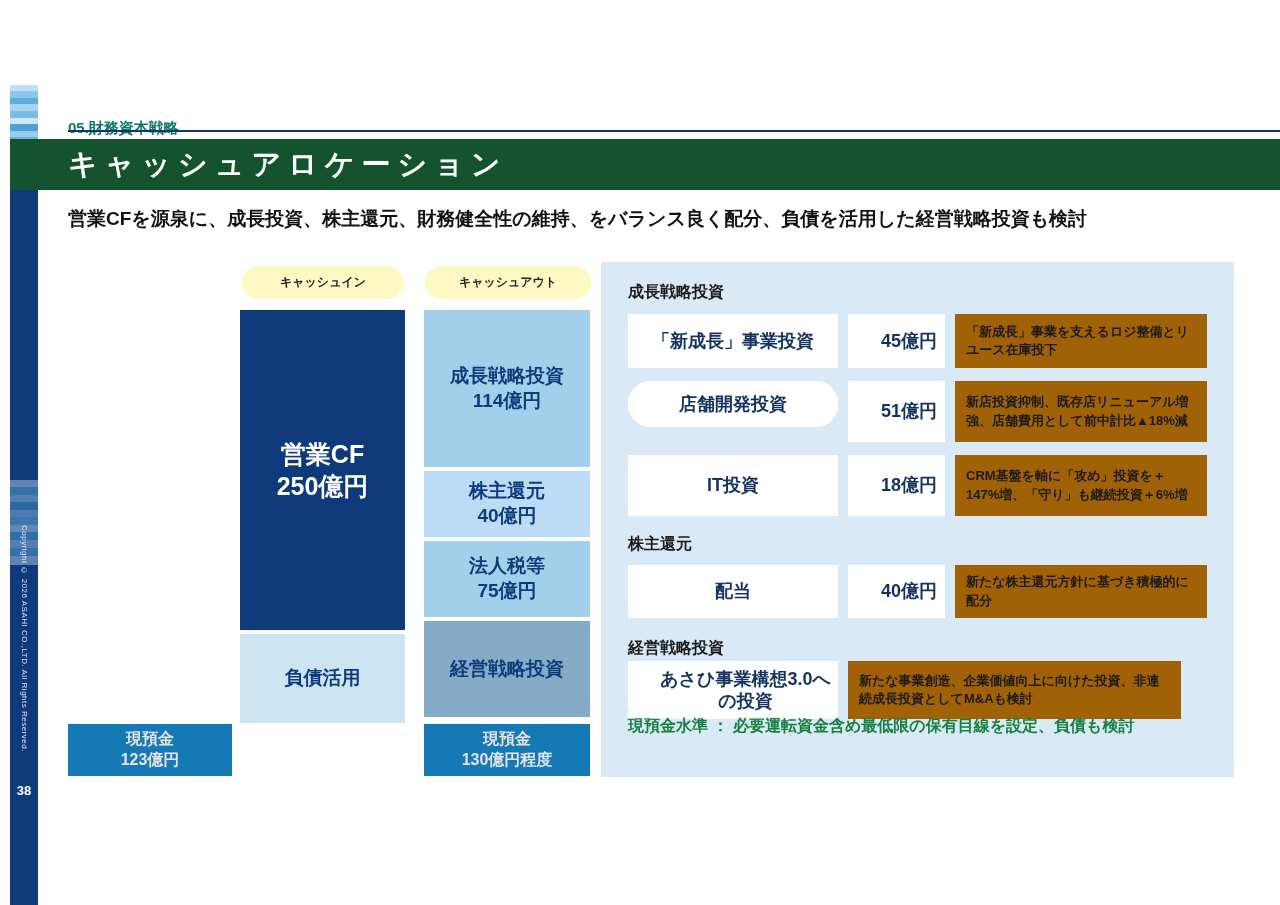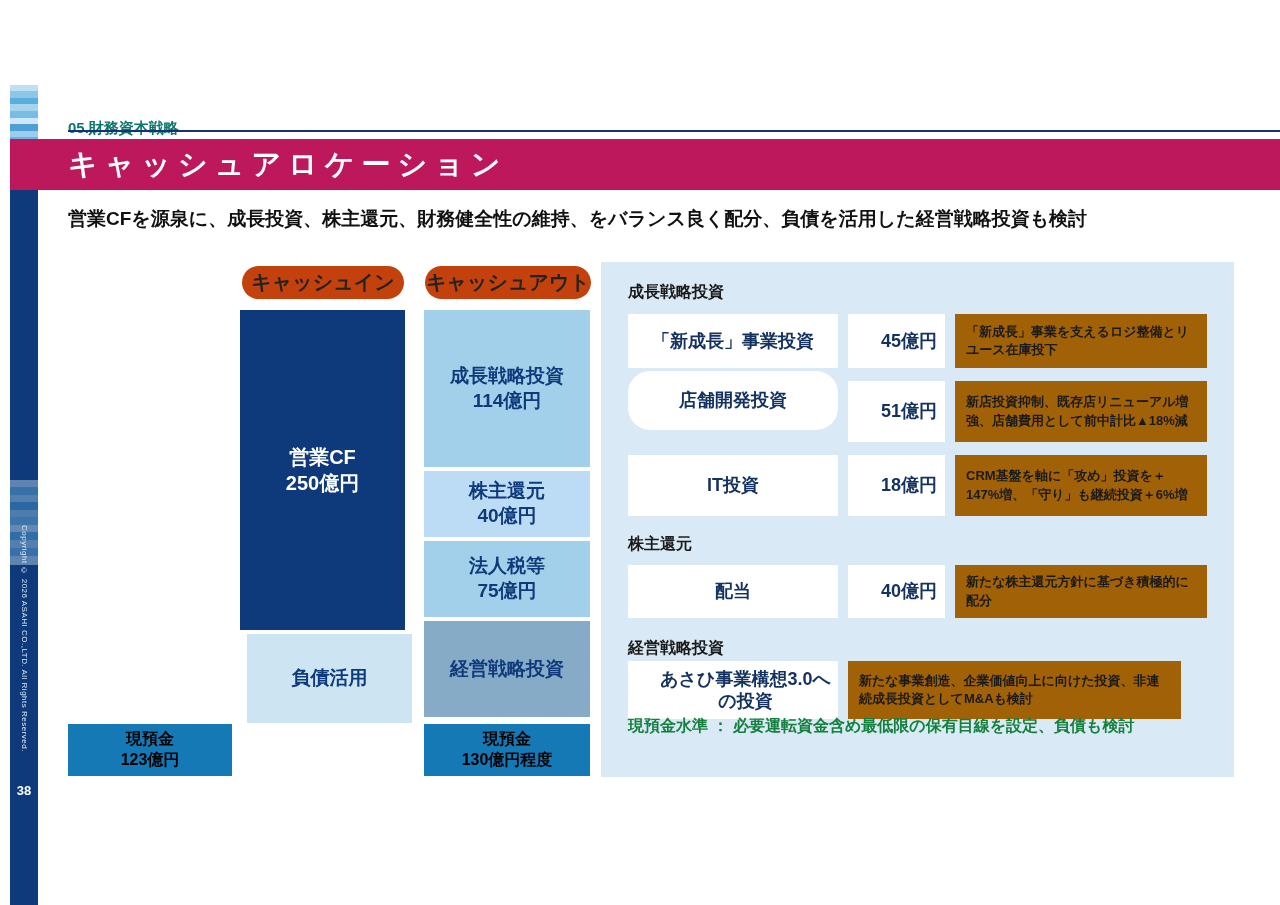--- a/index.html
+++ b/index.html
@@ -20,47 +20,47 @@
   }
   .copyright {
     position:absolute; top:440px; left:50%; transform:translateX(-50%);
     writing-mode:vertical-rl; font-size:8px; color:#d9e6f2; letter-spacing:.5px; white-space:nowrap;
   }
   .pagenum { position:absolute; top:698px; left:0; width:28px; text-align:center; color:#ffffff; font-size:13px; font-weight:bold; }
 
   
   .section-label { position:absolute; left:68px; top:103px; font-size:15px; font-weight:bold; color:#0f766e;margin-top:16px; }
   .header-rule { position:absolute; left:68px; top:130px; width:1212px; height:2px; background:#13356e; }
-  .title-bar { position:absolute; left:10px; top:139px; width:1270px; height:51px; background:#be185d; display:flex; align-items:center; }
+  .title-bar { position:absolute; left:10px; top:139px; width:1270px; height:51px; background:#14532d; display:flex; align-items:center; }
   .title-text { color:#ffffff; font-size:29px; font-weight:bold; letter-spacing:7px; padding-left:58px; }
   .subtitle { position:absolute; left:68px; top:206px; width:1180px; font-size:19px; font-weight:bold; color:#111111; }
 
   
   .pill {
-    position:absolute; height:33px; background:#c2410c; border-radius:17px;
+    position:absolute; height:33px; background:#fef9c3; border-radius:17px;
     display:flex; align-items:center; justify-content:center;
-    font-size:20px; font-weight:bold; color:#222222;
+    font-size:12px; font-weight:bold; color:#222222;
   }
   .pill-in  { left:242px; top:266px; width:162px; }
   .pill-out { left:425px; top:266px; width:166px; }
 
   
   .block {
     position:absolute; display:flex; flex-direction:column; align-items:center; justify-content:center;
     font-weight:bold; text-align:center; line-height:1.3;
   }
   .blk-navy { background:#0e3a7b; color:#ffffff; }
-  .blk-teal { background:#1579b6; color:#000000; }
+  .blk-teal { background:#1579b6; color:#e5e5e5; }
   .blk-lblue { background:#a2cfe9; color:#0e3a7b; }
   .blk-llblue { background:#bcdcf5; color:#0e3a7b; }
   .blk-pale { background:#cde5f3; color:#0e3a7b; }
   .blk-gray { background:#85abc7; color:#0e3a7b; }
 
-  .op-cf     { left:240px; top:310px; width:165px; height:320px; font-size:20px; }
-  .debt      { left:240px; top:634px; width:165px; height:89px;  font-size:19px;margin-left:7px; }
+  .op-cf     { left:240px; top:310px; width:165px; height:320px; font-size:25px; }
+  .debt      { left:240px; top:634px; width:165px; height:89px;  font-size:19px; }
   .cash-base-l { left:68px; top:724px; width:164px; height:52px; font-size:16px; }
   .growth    { left:424px; top:310px; width:166px; height:157px; font-size:19px; }
   .sharehold { left:424px; top:471px; width:166px; height:66px;  font-size:19px; }
   .tax       { left:424px; top:541px; width:166px; height:76px;  font-size:19px; }
   .strategic { left:424px; top:621px; width:166px; height:96px;  font-size:19px; }
   .cash-base-r { left:424px; top:724px; width:166px; height:52px; font-size:16px; }
 
   
   .panel { position:absolute; left:601px; top:262px; width:633px; height:515px; background:#d9e9f5; }
   .p-heading { position:absolute; left:27px; font-size:16px; font-weight:bold; color:#1a1a1a; }
@@ -133,21 +133,21 @@
   </div>
 
   <div class="panel">
 
     <div class="p-heading" style="top:20px;">成長戦略投資</div>
 
     <div class="row-name" style="top:52px; height:54px;">「新成長」事業投資</div>
     <div class="row-amount" style="top:52px; height:54px;">45億円</div>
     <div class="row-desc" style="top:52px; height:54px;">「新成長」事業を支えるロジ整備とリユース在庫投下</div>
 
-    <div class="row-name" style="top:109px; height:59px;border-radius:22px;">店舗開発投資</div>
+    <div class="row-name" style="top:119px; height:46px;border-radius:22px;">店舗開発投資</div>
     <div class="row-amount" style="top:119px; height:61px;">51億円</div>
     <div class="row-desc" style="top:119px; height:61px;">新店投資抑制、既存店リニューアル増強、店舗費用として前中計比▲18%減</div>
 
     <div class="row-name" style="top:193px; height:61px;">IT投資</div>
     <div class="row-amount" style="top:193px; height:61px;">18億円</div>
     <div class="row-desc" style="top:193px; height:61px;">CRM基盤を軸に「攻め」投資を＋147%増、「守り」も継続投資＋6%増</div>
 
     <div class="p-heading" style="top:272px;">株主還元</div>
 
     <div class="row-name" style="top:303px; height:53px;">配当</div>

